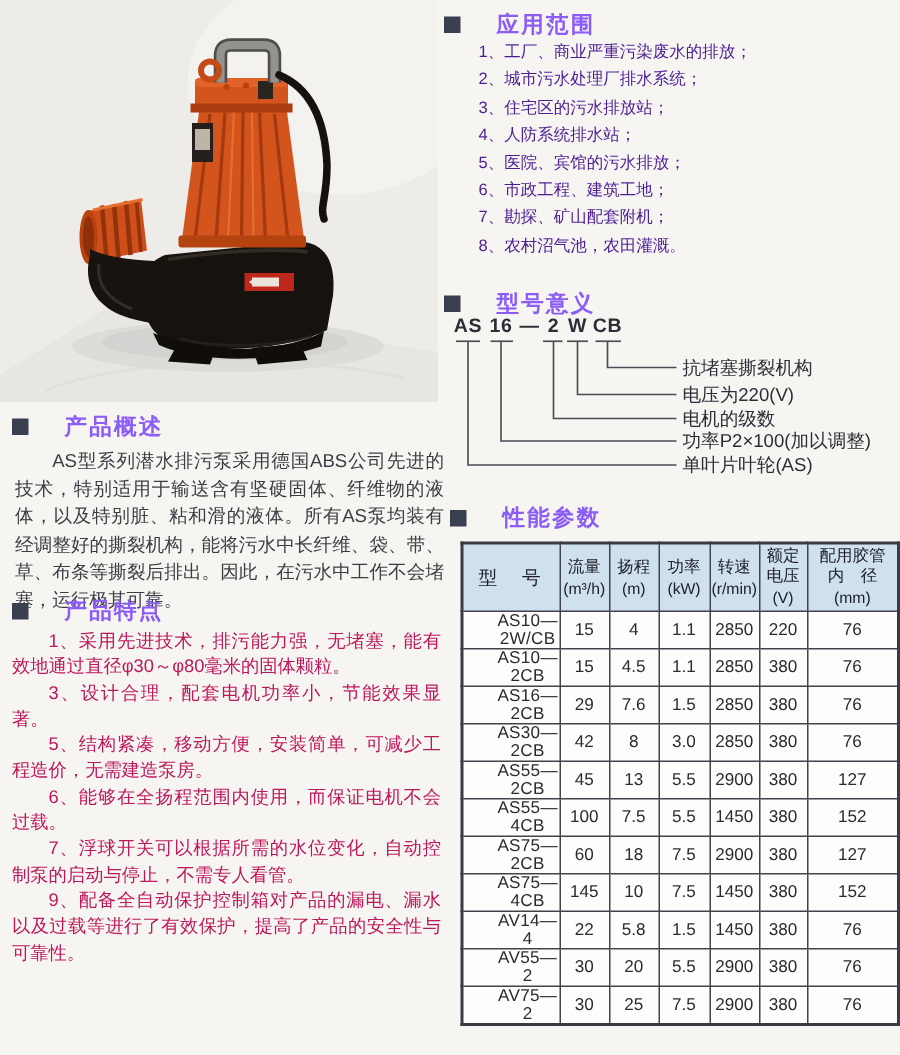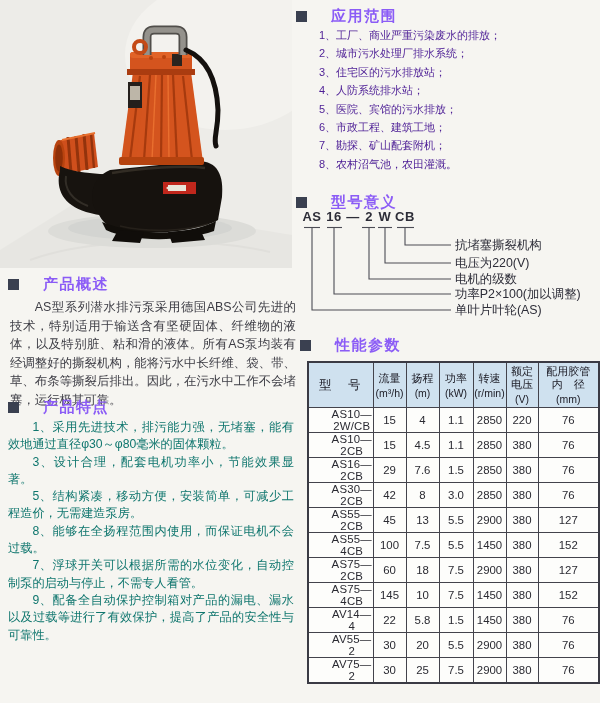--- a/index.html
+++ b/index.html
@@ -21,21 +21,21 @@
   
   .overview-text{
     left:8px;top:296px;width:286px;
     font-size:12.4px;line-height:18.6px;text-indent:2em;
     text-align:justify;color:#3c3c44;
   }
   
   .features-list{left:8px;top:419px;width:286px}
   .feature-item{
     margin:0;font-size:12.2px;line-height:17.3px;text-indent:2em;
-    text-align:justify;color:#0f766e;
+    text-align:justify;color:#be185d;
   }
   
   .app-list{left:319px;top:26px;width:275px}
   .app-item{
     margin:0;font-size:11px;line-height:18.4px;color:#4c1d95;
   }
   
   .model-svg{left:296px;top:208px}
   .model-svg text{fill:#2d2d38}
   .model-svg .tok{font-size:13px;font-weight:600;letter-spacing:.5px}
@@ -341,16 +341,16 @@
 <p class="abs overview-text" style="margin:2px">AS型系列潜水排污泵采用德国ABS公司先进的技术，特别适用于输送含有坚硬固体、纤维物的液体，以及特别脏、粘和滑的液体。所有AS泵均装有经调整好的撕裂机构，能将污水中长纤维、袋、带、草、布条等撕裂后排出。因此，在污水中工作不会堵塞，运行极其可靠。</p>
 
 <div class="sec-title" style="left:8px;top:398px">
   <span class="sq"></span>
   <span>产品特点</span>
 </div>
 <div class="abs features-list">
     <p class="feature-item">1、采用先进技术，排污能力强，无堵塞，能有效地通过直径φ30～φ80毫米的固体颗粒。</p>
     <p class="feature-item">3、设计合理，配套电机功率小，节能效果显著。</p>
     <p class="feature-item">5、结构紧凑，移动方便，安装简单，可减少工程造价，无需建造泵房。</p>
-    <p class="feature-item">8、能够在全扬程范围内使用，而保证电机不会过载。</p>
+    <p class="feature-item">6、能够在全扬程范围内使用，而保证电机不会过载。</p>
     <p class="feature-item">7、浮球开关可以根据所需的水位变化，自动控制泵的启动与停止，不需专人看管。</p>
     <p class="feature-item">9、配备全自动保护控制箱对产品的漏电、漏水以及过载等进行了有效保护，提高了产品的安全性与可靠性。</p>
   </div>
 
 </body></html>

